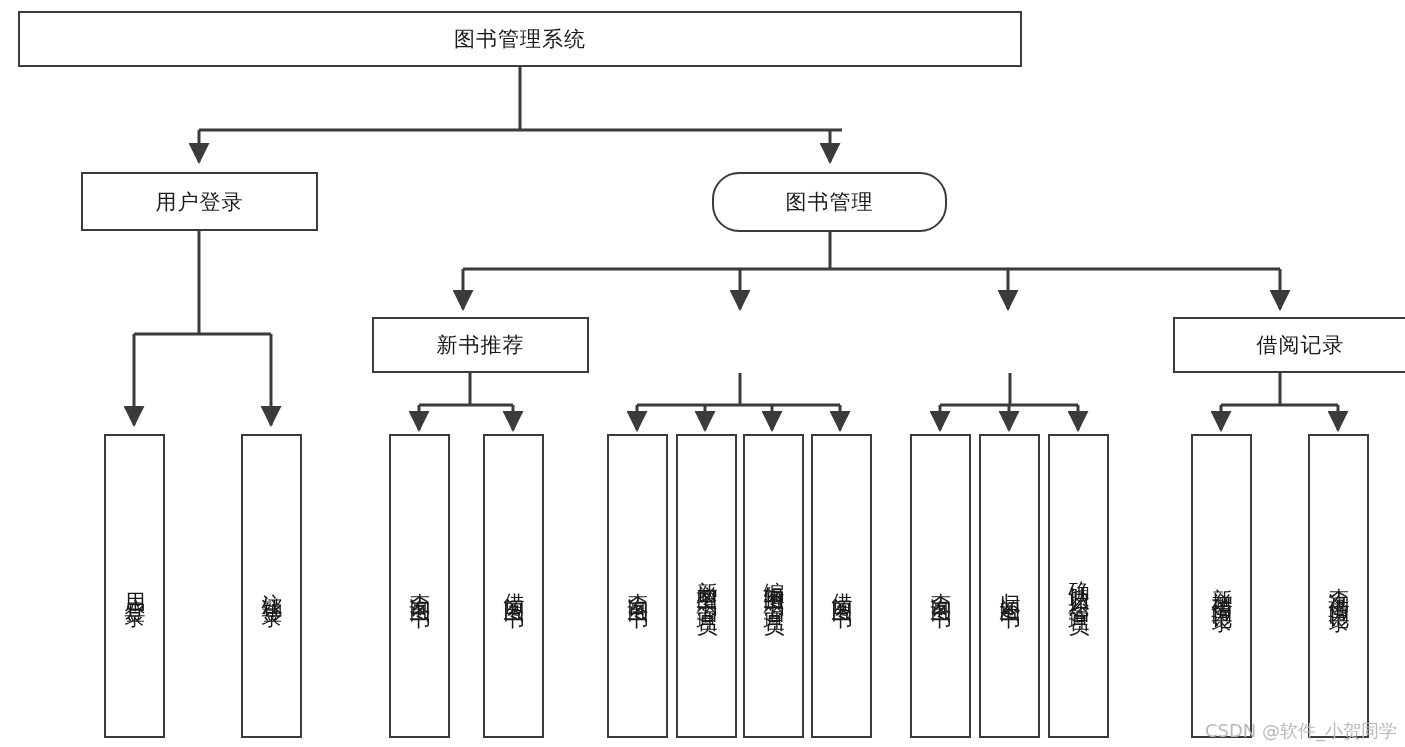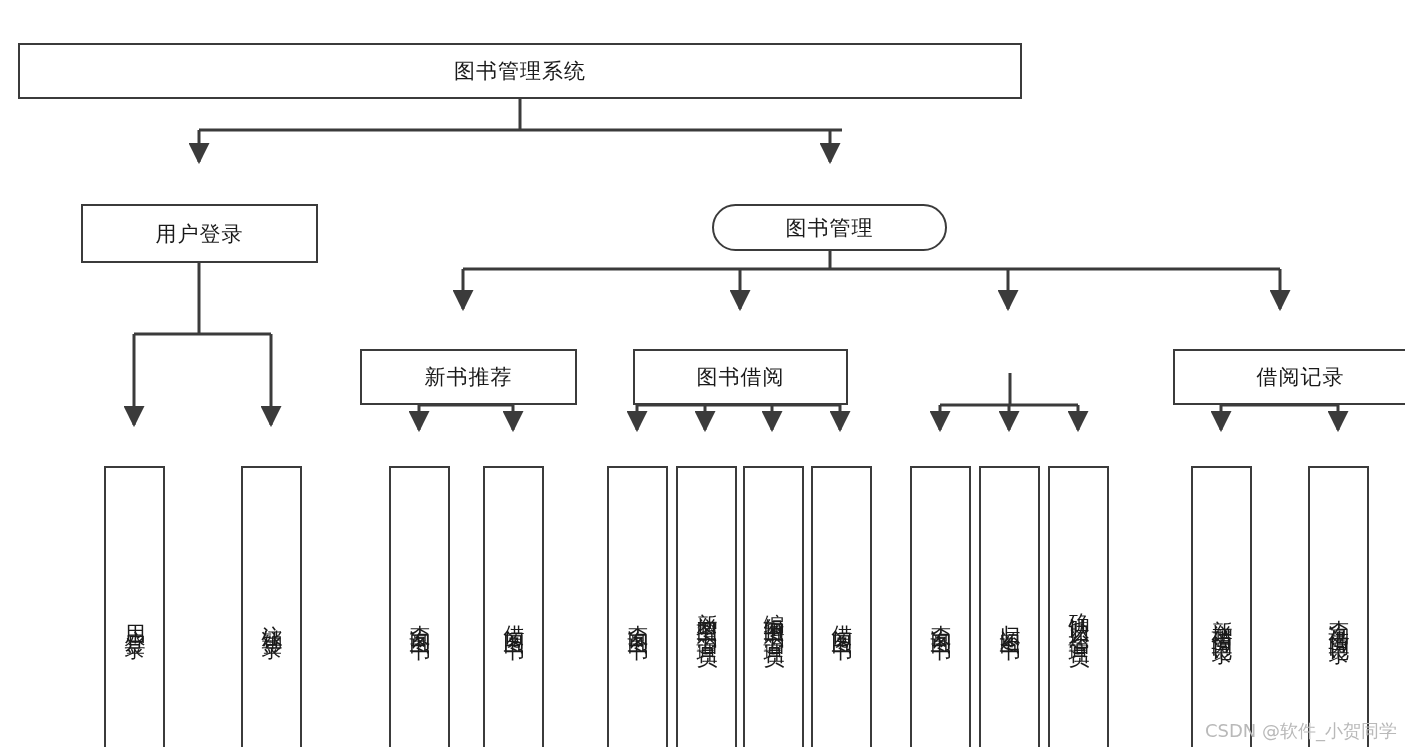--- a/index.html
+++ b/index.html
@@ -27,21 +27,20 @@
   }
   .node {
     position: absolute;
     box-sizing: border-box;
     border: 2px solid #3b3b3b;
     background: #ffffff;
     display: flex;
     align-items: center;
     justify-content: center;
     color: #1a1a1a;
-    margin-top: 32px;
   }
   .node.h {
     font-size: 21px;
     letter-spacing: 1px;
   }
   .node.v {
     font-size: 21px;
   }
   .node.v .vtext {
     writing-mode: vertical-rl;
@@ -118,29 +117,26 @@
     </g>
   </svg>
 
   <div class="node h" style="left:18px; top:11px; width:1004px; height:56px;">
     <span class="htext">图书管理系统</span>
   </div>
 
   <div class="node h" style="left:81px; top:172px; width:237px; height:59px;">
     <span class="htext">用户登录</span>
   </div>
-  <div class="node h" style="left:712px; top:172px; width:235px; height:47px;border-radius:27px;">
+  <div class="node h" style="left:712px; top:172px; width:235px; height:60px;border-radius:27px;">
     <span class="htext">图书管理</span>
   </div>
 
-  <div class="node h" style="left:360px; top:317px; width:217px; height:56px;">
+  <div class="node h" style="left:372px; top:317px; width:217px; height:56px;">
     <span class="htext">新书推荐</span>
-  </div>
-  <div class="node h" style="left:633px; top:317px; width:215px; height:56px;">
-    <span class="htext">图书借阅</span>
   </div>
   <div class="node h" style="left:1173px; top:317px; width:255px; height:56px;">
     <span class="htext">借阅记录</span>
   </div>
 
   <div class="node v" style="left:104px; top:434px; width:61px; height:304px;">
     <span class="vtext">用户登录</span>
   </div>
   <div class="node v" style="left:241px; top:434px; width:61px; height:304px;">
     <span class="vtext">注销登录</span>

